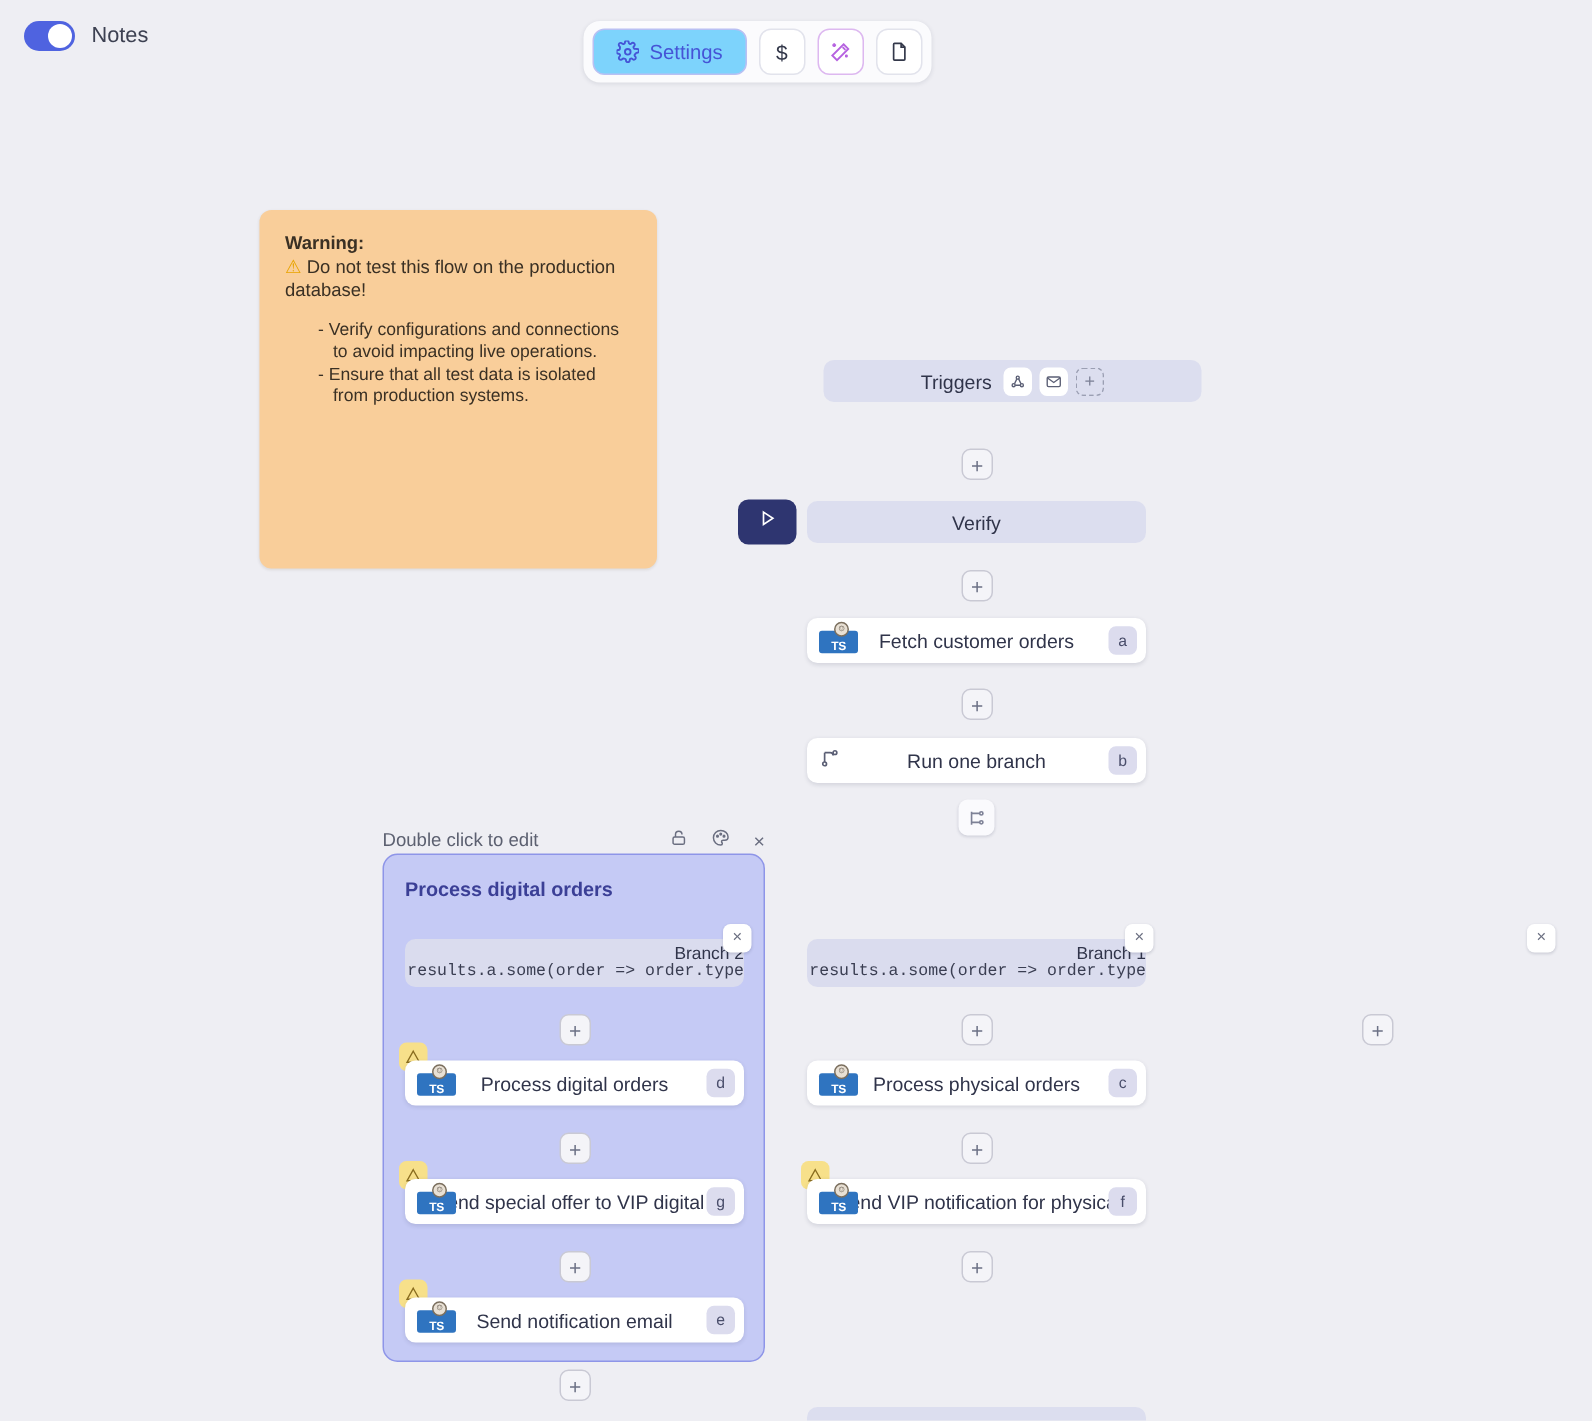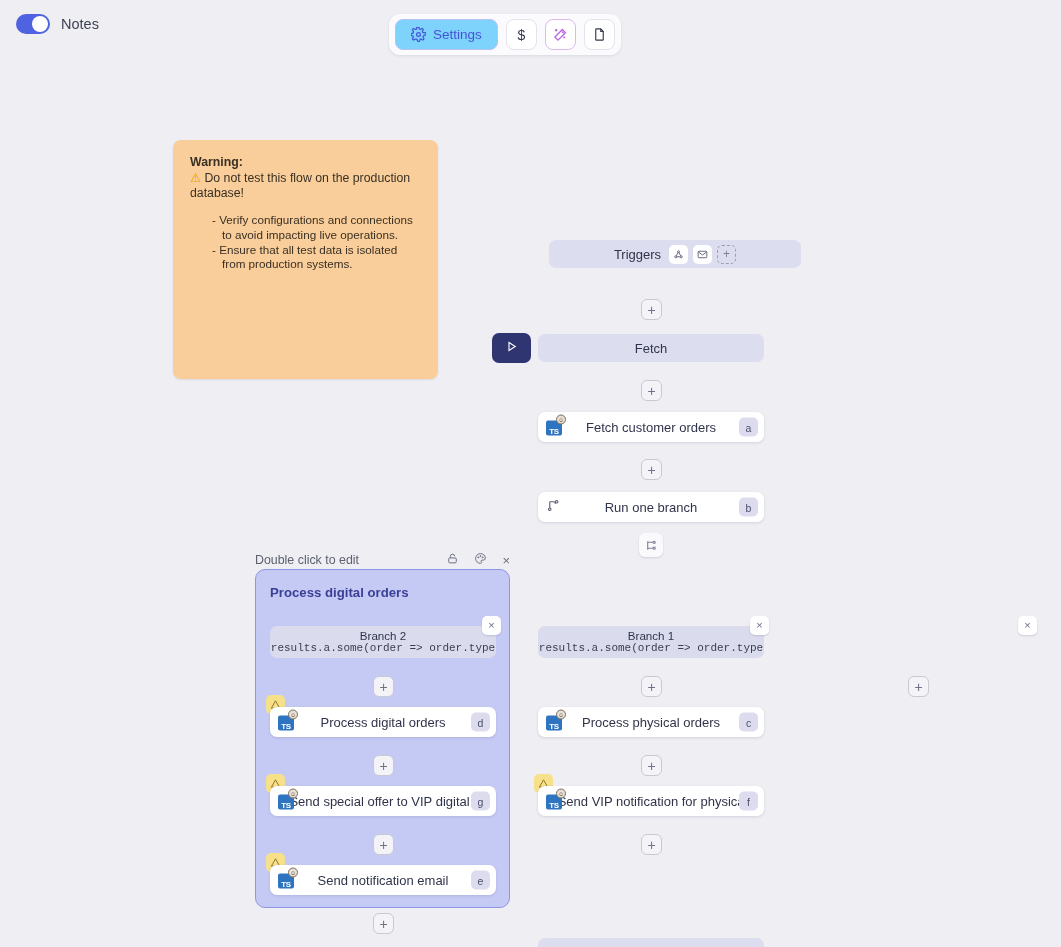--- a/index.html
+++ b/index.html
@@ -84,21 +84,21 @@
     font-size: 10.5px; display: flex; align-items: center; justify-content: center;
   }
   .node-lead {
     position: absolute; left: 8px; top: 50%; transform: translateY(-50%);
     display: flex; align-items: center;
   }
 
   
   .ts-icon { position: relative; width: 17px; height: 17px; }
   .ts-icon .sq {
-    width: 16px; height: 15px; background: #2f74c0; border-radius: 2px;
+    width: 26px; height: 15px; background: #2f74c0; border-radius: 2px;
     position: absolute; left: 0; bottom: 0;
     color: #fff; font-size: 8px; font-weight: bold;
     display: flex; align-items: flex-end; justify-content: center;
     letter-spacing: -.3px; line-height: 1.15;
   }
   .ts-icon .smile {
     position: absolute; right: -3px; top: -4px;
     width: 10px; height: 10px; border-radius: 50%;
     background: #e8e0d4; border: 1px solid #7b6f5e;
     font-size: 6px; color: #4a4034; line-height: 8px; text-align: center;
@@ -144,21 +144,21 @@
   }
   .group-name {
     position: absolute; left: 270px; top: 585px;
     font-size: 13.2px; font-weight: bold; color: #3b3f96;
   }
 
   
   .branch-node {
     position: absolute; background: #dadcee; border-radius: 7px;
     height: 32px; display: flex; flex-direction: column;
-    align-items: center; justify-content: center;
+    align-items: flex-end; justify-content: center;
   }
   .branch-node .b-title { font-size: 11.6px; color: #30344a; line-height: 1.12; }
   .branch-node .b-code {
     font-family: "Liberation Mono", monospace; font-size: 11px;
     color: #3a3e52; line-height: 1.2; white-space: nowrap; overflow: hidden;
   }
   .x-btn {
     position: absolute; width: 19px; height: 19px; border-radius: 5px;
     background: #fff; display: flex; align-items: center; justify-content: center;
     box-shadow: 0 1px 2px rgba(30,35,70,.16); cursor: pointer;
@@ -292,21 +292,21 @@
     </div>
 
   <div class="play-btn" style="left:492px; top:333px;">
     <span>
       <svg width="15" height="15" viewBox="0 0 24 24" fill="none" stroke="#ffffff" stroke-width="1.8">
         <path d="M8 5.5l10 6.5-10 6.5z"></path>
       </svg>
     </span>
   </div>
   <div class="node node-bar" style="left:538px; top:334px; width:226px;">
-    <span class="node-title">Fetch</span>
+    <span class="node-title">Verify</span>
   </div>
 
   <div class="plus" style="left:641px; top:380px;">
       <span>+</span>
     </div>
 
   <div class="node node-card" style="left:538px; top:412px; width:226px;">
     <span class="node-lead">
       <span class="ts-icon">
         <span class="sq">TS</span>

